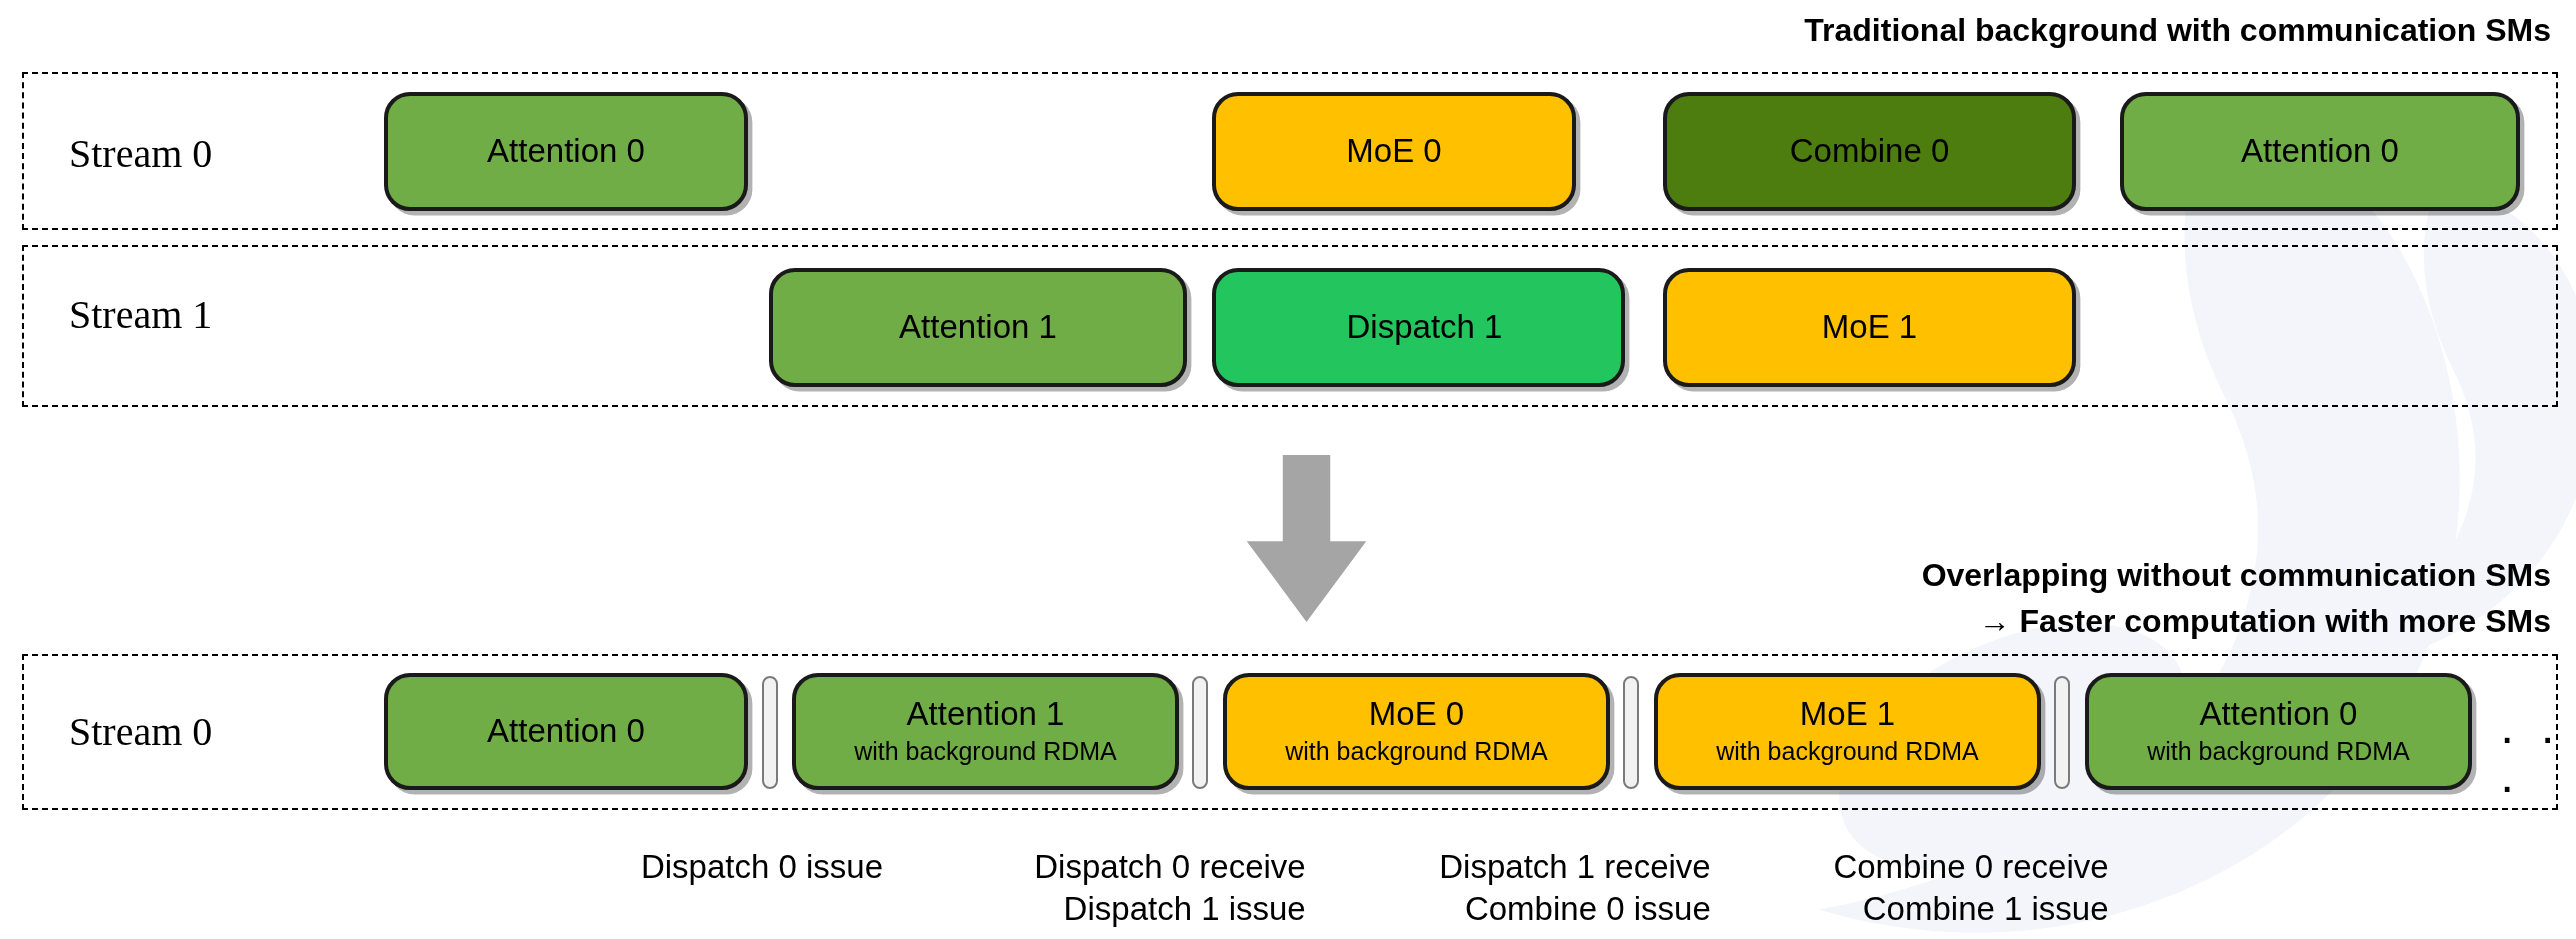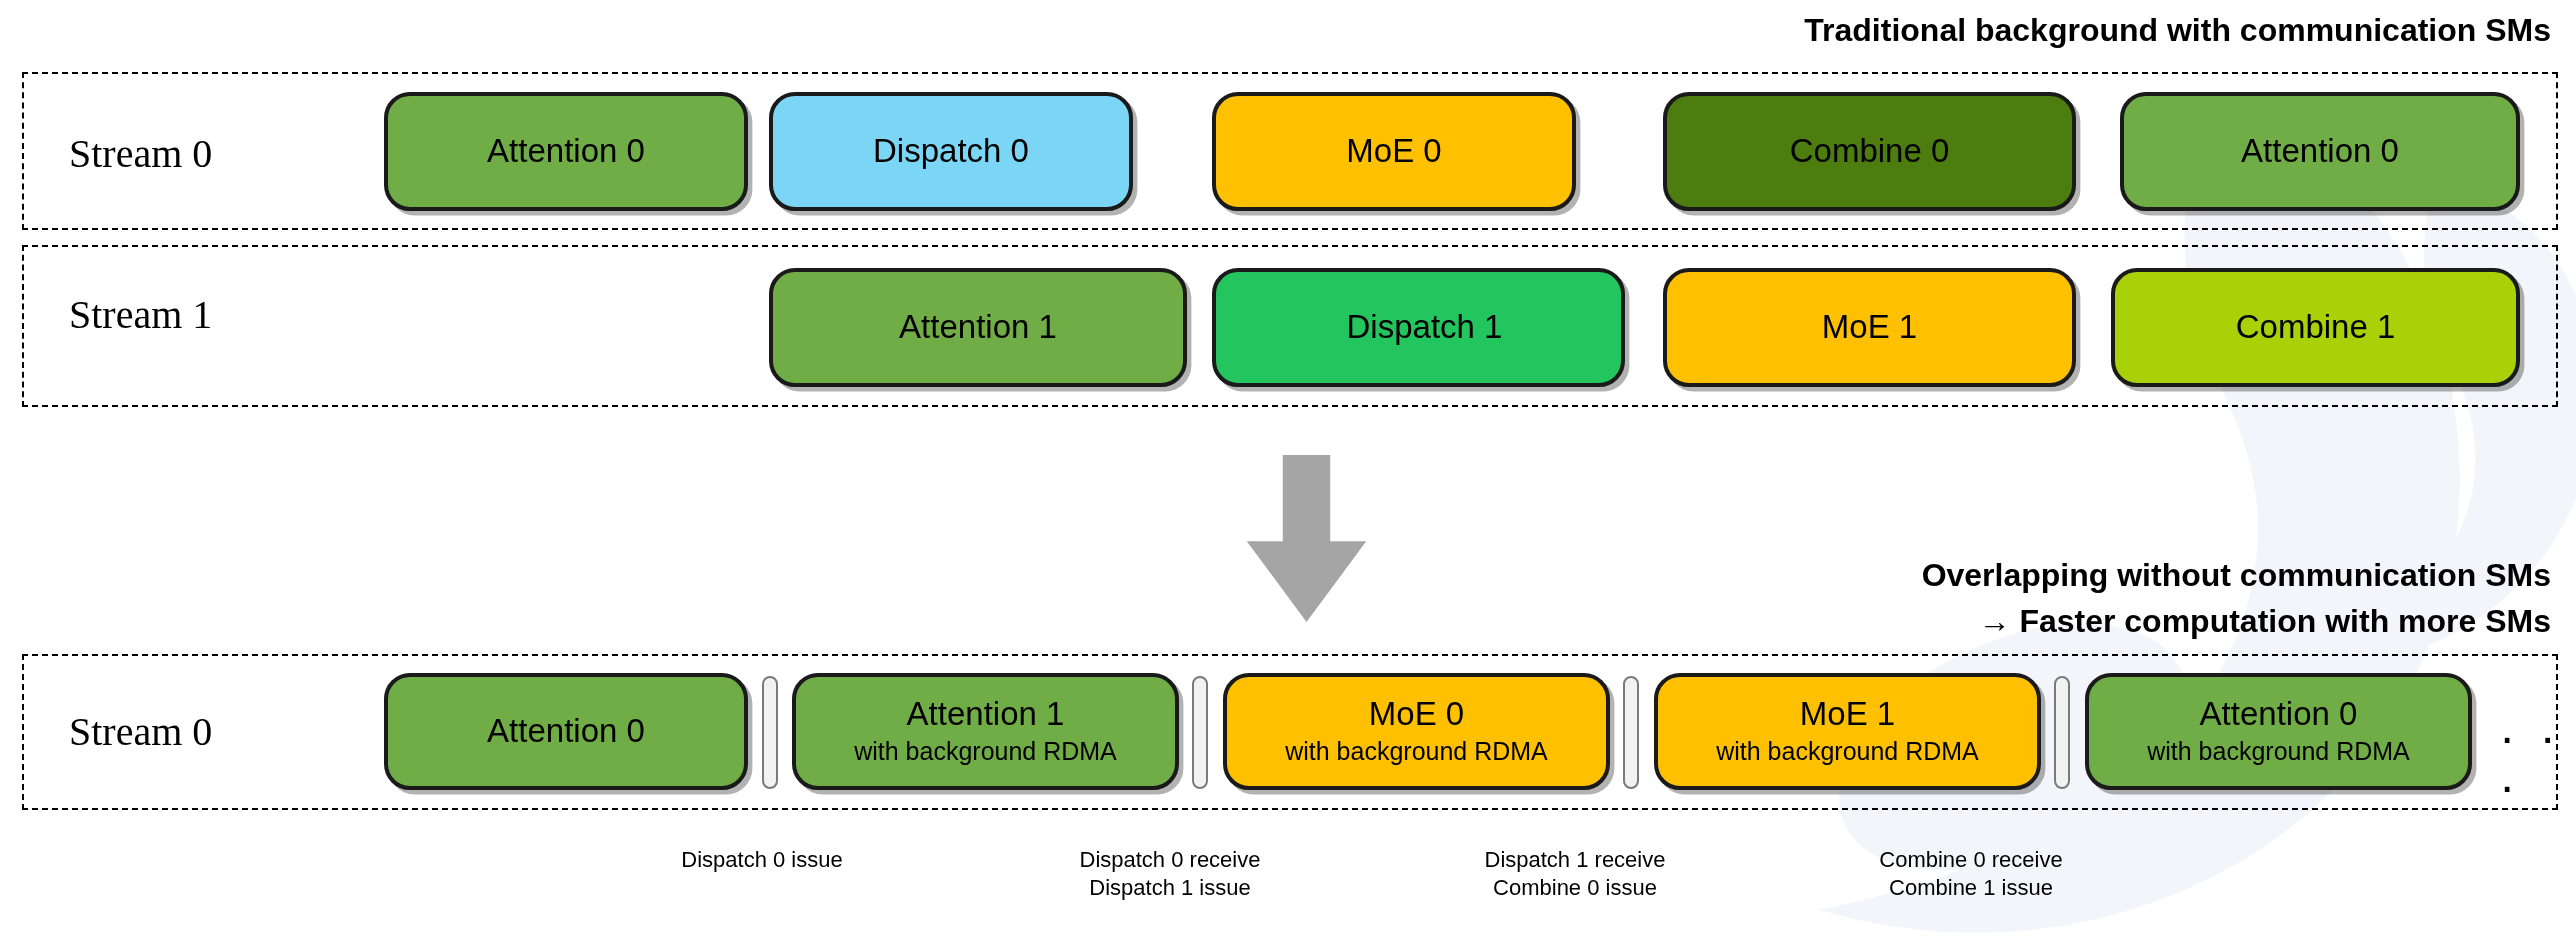--- a/index.html
+++ b/index.html
@@ -61,23 +61,23 @@
   }
   .ellipsis{
     position:absolute;
     font-size:49px;
     letter-spacing:5.3px;
     color:#000;
     line-height:1;
   }
   .caption{
     position:absolute;
-    font-size:22px;
+    font-size:33px;
     color:#000;
-    text-align:center;
+    text-align:right;
     line-height:1.28;
     white-space:nowrap;
     transform:translateX(-50%);
   }
   .arrow{position:absolute;}
 </style>
 </head>
 <body>
 
 <svg id="watermark" viewBox="0 0 1100 1100" xmlns="http://www.w3.org/2000/svg" aria-hidden="true">
@@ -92,23 +92,20 @@
 
   <div class="headline" style="right:25px;top:8.8px;">Traditional background with communication SMs</div>
 
   <div class="stream-box" style="left:22px;top:72px;width:2536px;height:158px;"></div>
 
   <div class="stream-label" style="left:69px;top:130px;">Stream 0</div>
 
   <div class="task" style="left:384px;top:92px;width:364px;height:119px;background:#70AD47;">
     <span class="t1">Attention 0</span>
   </div>
-  <div class="task" style="left:769px;top:92px;width:364px;height:119px;background:#7BD5F5;">
-    <span class="t1">Dispatch 0</span>
-  </div>
   <div class="task" style="left:1212px;top:92px;width:364px;height:119px;background:#FFC000;">
     <span class="t1">MoE 0</span>
   </div>
   <div class="task" style="left:1663px;top:92px;width:413px;height:119px;background:#4d7c0f;">
     <span class="t1">Combine 0</span>
   </div>
   <div class="task" style="left:2120px;top:92px;width:400px;height:119px;background:#70AD47;">
     <span class="t1">Attention 0</span>
   </div>
 
@@ -117,23 +114,20 @@
   <div class="stream-label" style="left:69px;top:291px;">Stream 1</div>
 
   <div class="task" style="left:769px;top:268px;width:418px;height:119px;background:#70AD47;">
     <span class="t1">Attention 1</span>
   </div>
   <div class="task" style="left:1212px;top:268px;width:413px;height:119px;background:#22c55e;padding-left:12px;">
     <span class="t1">Dispatch 1</span>
   </div>
   <div class="task" style="left:1663px;top:268px;width:413px;height:119px;background:#FFC000;">
     <span class="t1">MoE 1</span>
-  </div>
-  <div class="task" style="left:2111px;top:268px;width:409px;height:119px;background:#A9D108;">
-    <span class="t1">Combine 1</span>
   </div>
 
   <svg class="arrow" style="left:1236px;top:455px;" width="141" height="167" viewBox="0 0 160 190" xmlns="http://www.w3.org/2000/svg" aria-hidden="true">
     <polygon points="53,0 107,0 107,98 148,98 80,190 12,98 53,98" fill="#A5A5A5"></polygon>
   </svg>
 
   <div class="headline" style="right:25px;top:554px;">Overlapping without communication SMs</div>
   <div class="headline" style="right:25px;top:600px;">→ Faster computation with more SMs</div>
 
   <div class="stream-box" style="left:22px;top:654px;width:2536px;height:156px;"></div>

